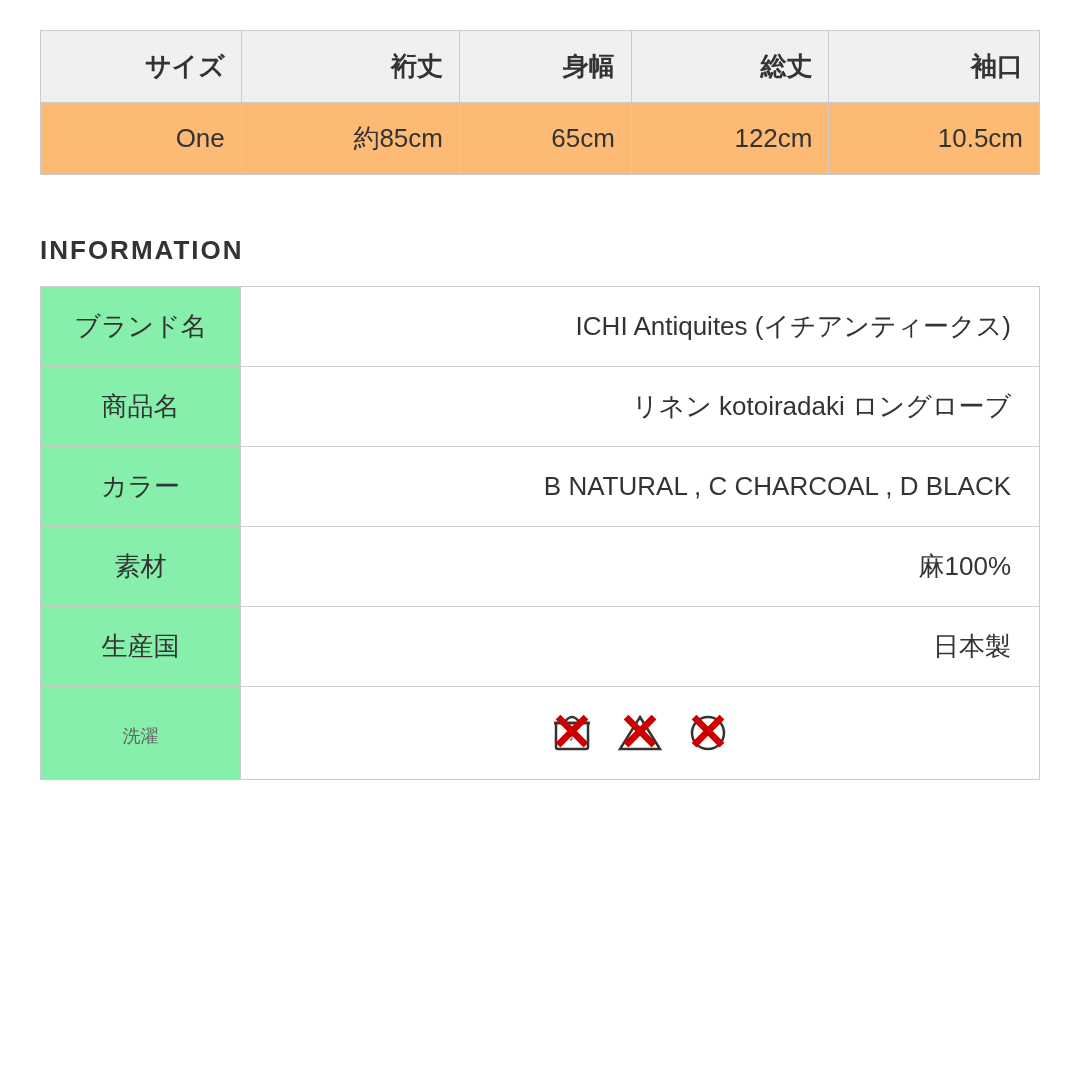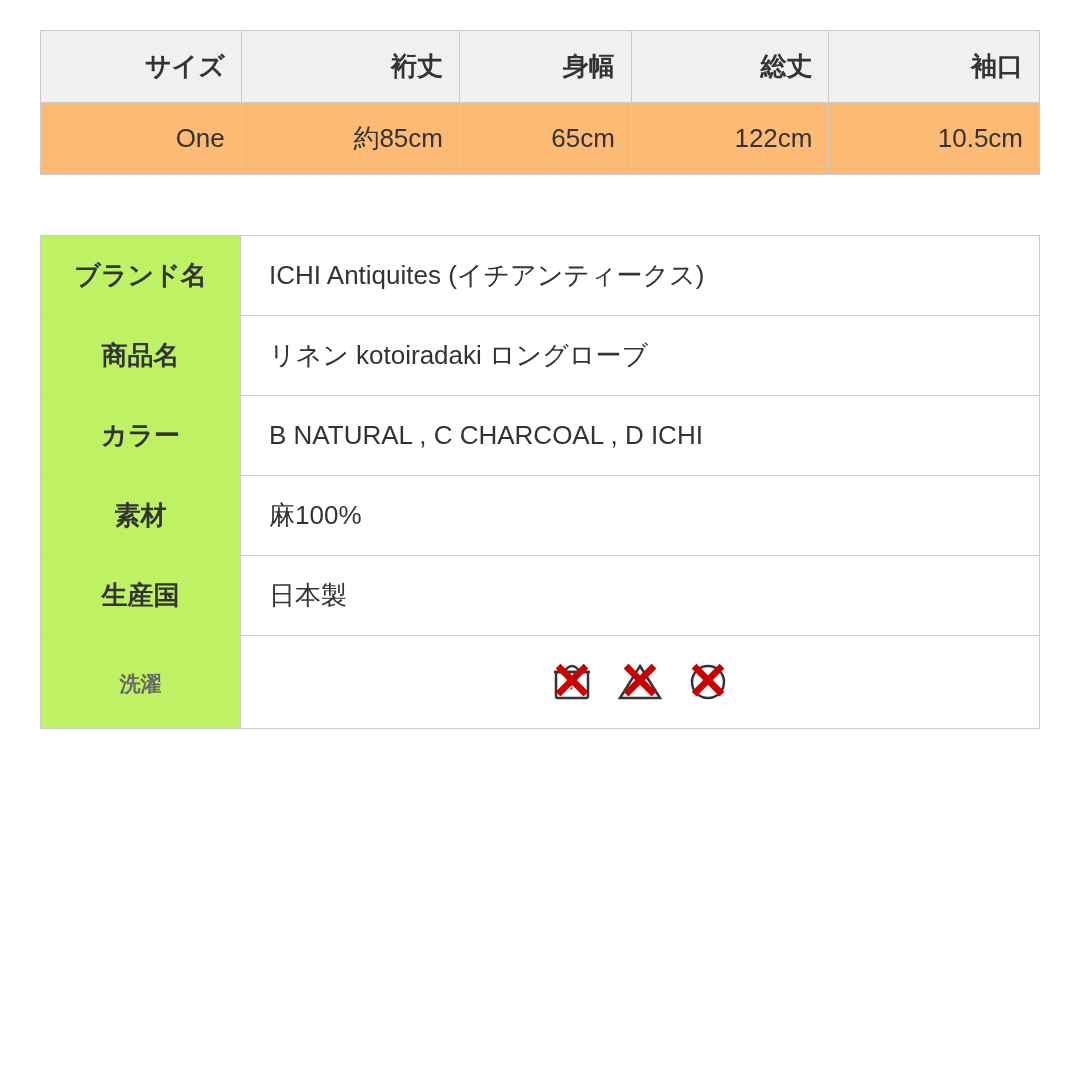--- a/index.html
+++ b/index.html
@@ -62,30 +62,30 @@
       border: 1px solid #cccccc;
     }
 
     .info-table tr td {
       border: 1px solid #cccccc;
       padding: 22px 28px;
       font-size: 26px;
     }
 
     .info-table tr td:first-child {
-      background-color: #bef264;
-      font-weight: bold;
+      background-color: #86efac;
+      font-weight: normal;
       width: 200px;
       text-align: center;
       white-space: nowrap;
     }
 
     .info-table tr td:last-child {
       background-color: #ffffff;
-      text-align: left;
+      text-align: right;
     }
 
     .care-icons-container {
       display: flex;
       align-items: center;
       justify-content: center;
       gap: 20px;
     }
 
     .care-icon-wrap {
@@ -131,47 +131,48 @@
         <td>約85cm</td>
         <td>65cm</td>
         <td>122cm</td>
         <td>10.5cm</td>
       </tr>
     </tbody>
   </table>
 </div>
 
 <div class="info-section">
+  <div class="section-title">INFORMATION</div>
 
   <table class="info-table">
     <tbody>
       <tr>
         <td>ブランド名</td>
         <td>ICHI Antiquites (イチアンティークス)</td>
       </tr>
       <tr>
         <td>商品名</td>
         <td>リネン kotoiradaki ロングローブ</td>
       </tr>
       <tr>
         <td>カラー</td>
-        <td>B NATURAL , C CHARCOAL , D ICHI</td>
+        <td>B NATURAL , C CHARCOAL , D BLACK</td>
       </tr>
       <tr>
         <td>素材</td>
         <td>麻100%</td>
       </tr>
       <tr>
         <td>生産国</td>
         <td>日本製</td>
       </tr>
       <tr>
         <td>
           
-          <span style="font-size:21px; color:#666;">洗濯</span>
+          <span style="font-size:18px; color:#666;">洗濯</span>
         </td>
         <td>
           <div class="care-icons-container">
 
             <div class="care-icon-wrap">
               <svg viewBox="0 0 48 48" fill="none" stroke="#333" stroke-width="2.5">
                 <path d="M8 14 L8 38 Q8 40 10 40 L38 40 Q40 40 40 38 L40 14 Z"></path>
                 <path d="M6 14 L42 14"></path>
                 <path d="M16 14 Q20 8 24 8 Q28 8 32 14"></path>
                 <text x="24" y="30" text-anchor="middle" font-size="12" fill="#333" stroke="none" font-family="sans-serif">手</text>

